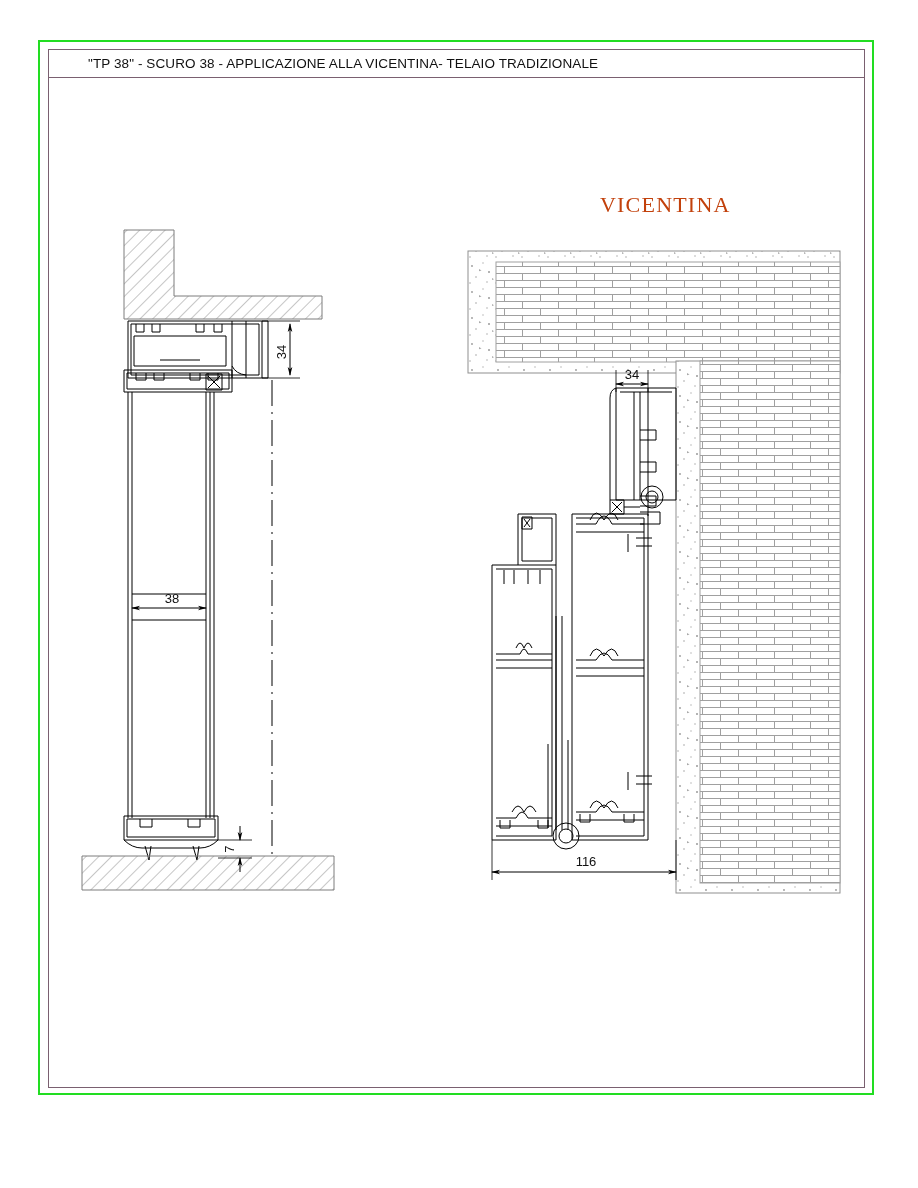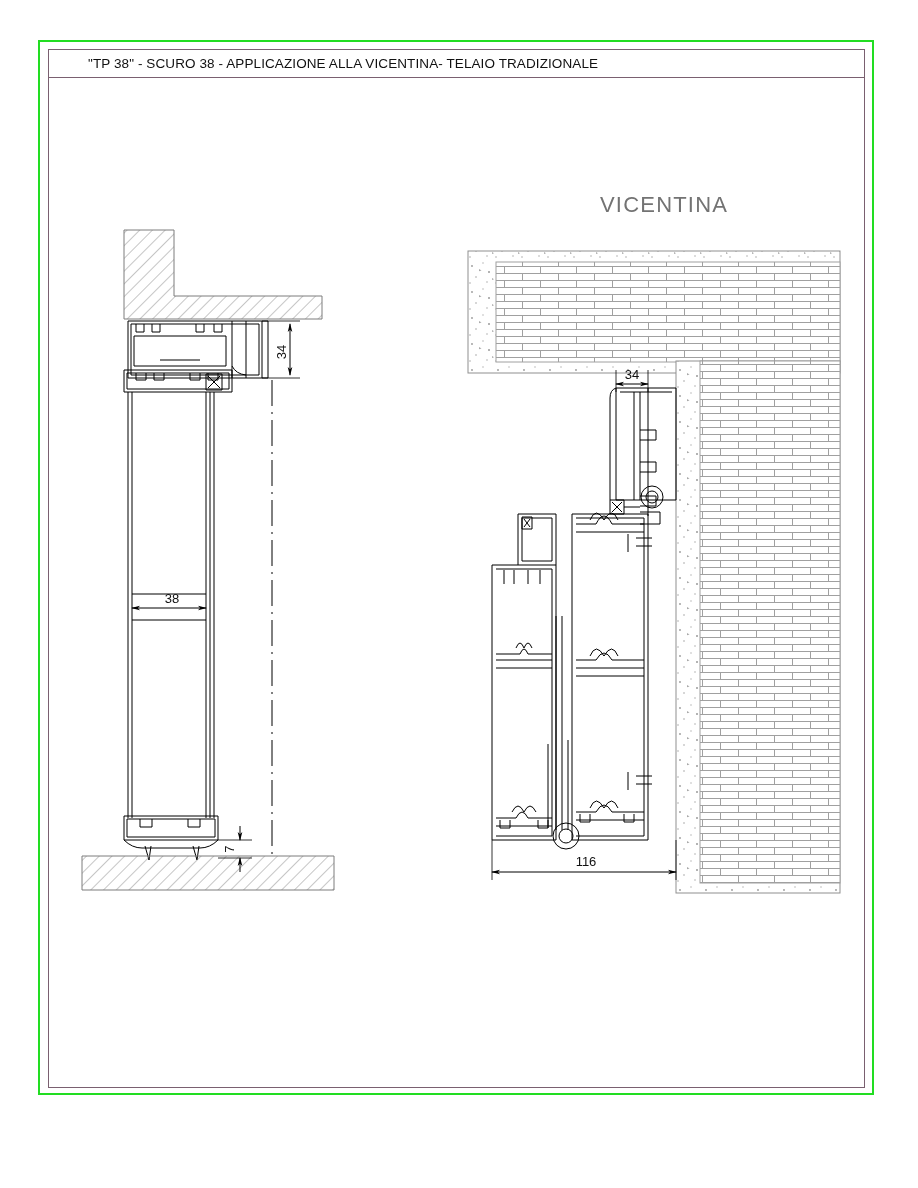--- a/index.html
+++ b/index.html
@@ -8,22 +8,22 @@
   #sheet{position:absolute;left:0;top:0;width:918px;height:1188px;background:#fff;}
   .green-border{position:absolute;left:38px;top:40px;width:836px;height:1055px;
        border:2px solid #22dd22;box-sizing:border-box;}
   .inner-frame{position:absolute;left:48px;top:49px;width:817px;height:1039px;
        border:1px solid #7a6070;box-sizing:border-box;}
   .title-bar{position:absolute;left:48px;top:49px;width:817px;height:29px;
        border-bottom:1px solid #7a6070;box-sizing:border-box;
        display:flex;align-items:center;}
   .title-text{font-size:13.5px;color:#111;padding-left:40px;letter-spacing:.1px;
        white-space:nowrap;}
-  .vic-label{position:absolute;left:600px;top:192px;font-size:22px;color:#737373;
-       letter-spacing:1.2px;}
+  .vic-label{position:absolute;left:600px;top:192px;font-size:22px;color:#c2410c;
+       letter-spacing:1.2px;font-family:Liberation Serif, serif;}
   svg{position:absolute;left:0;top:0;width:918px;height:1188px;overflow:visible;}
   .dimtxt{font-family:"Liberation Sans",sans-serif;font-size:13px;fill:#111;}
 </style>
 </head>
 <body>
 
 <div id="sheet">
 
   <div class="green-border"></div>
   <div class="inner-frame"></div>

